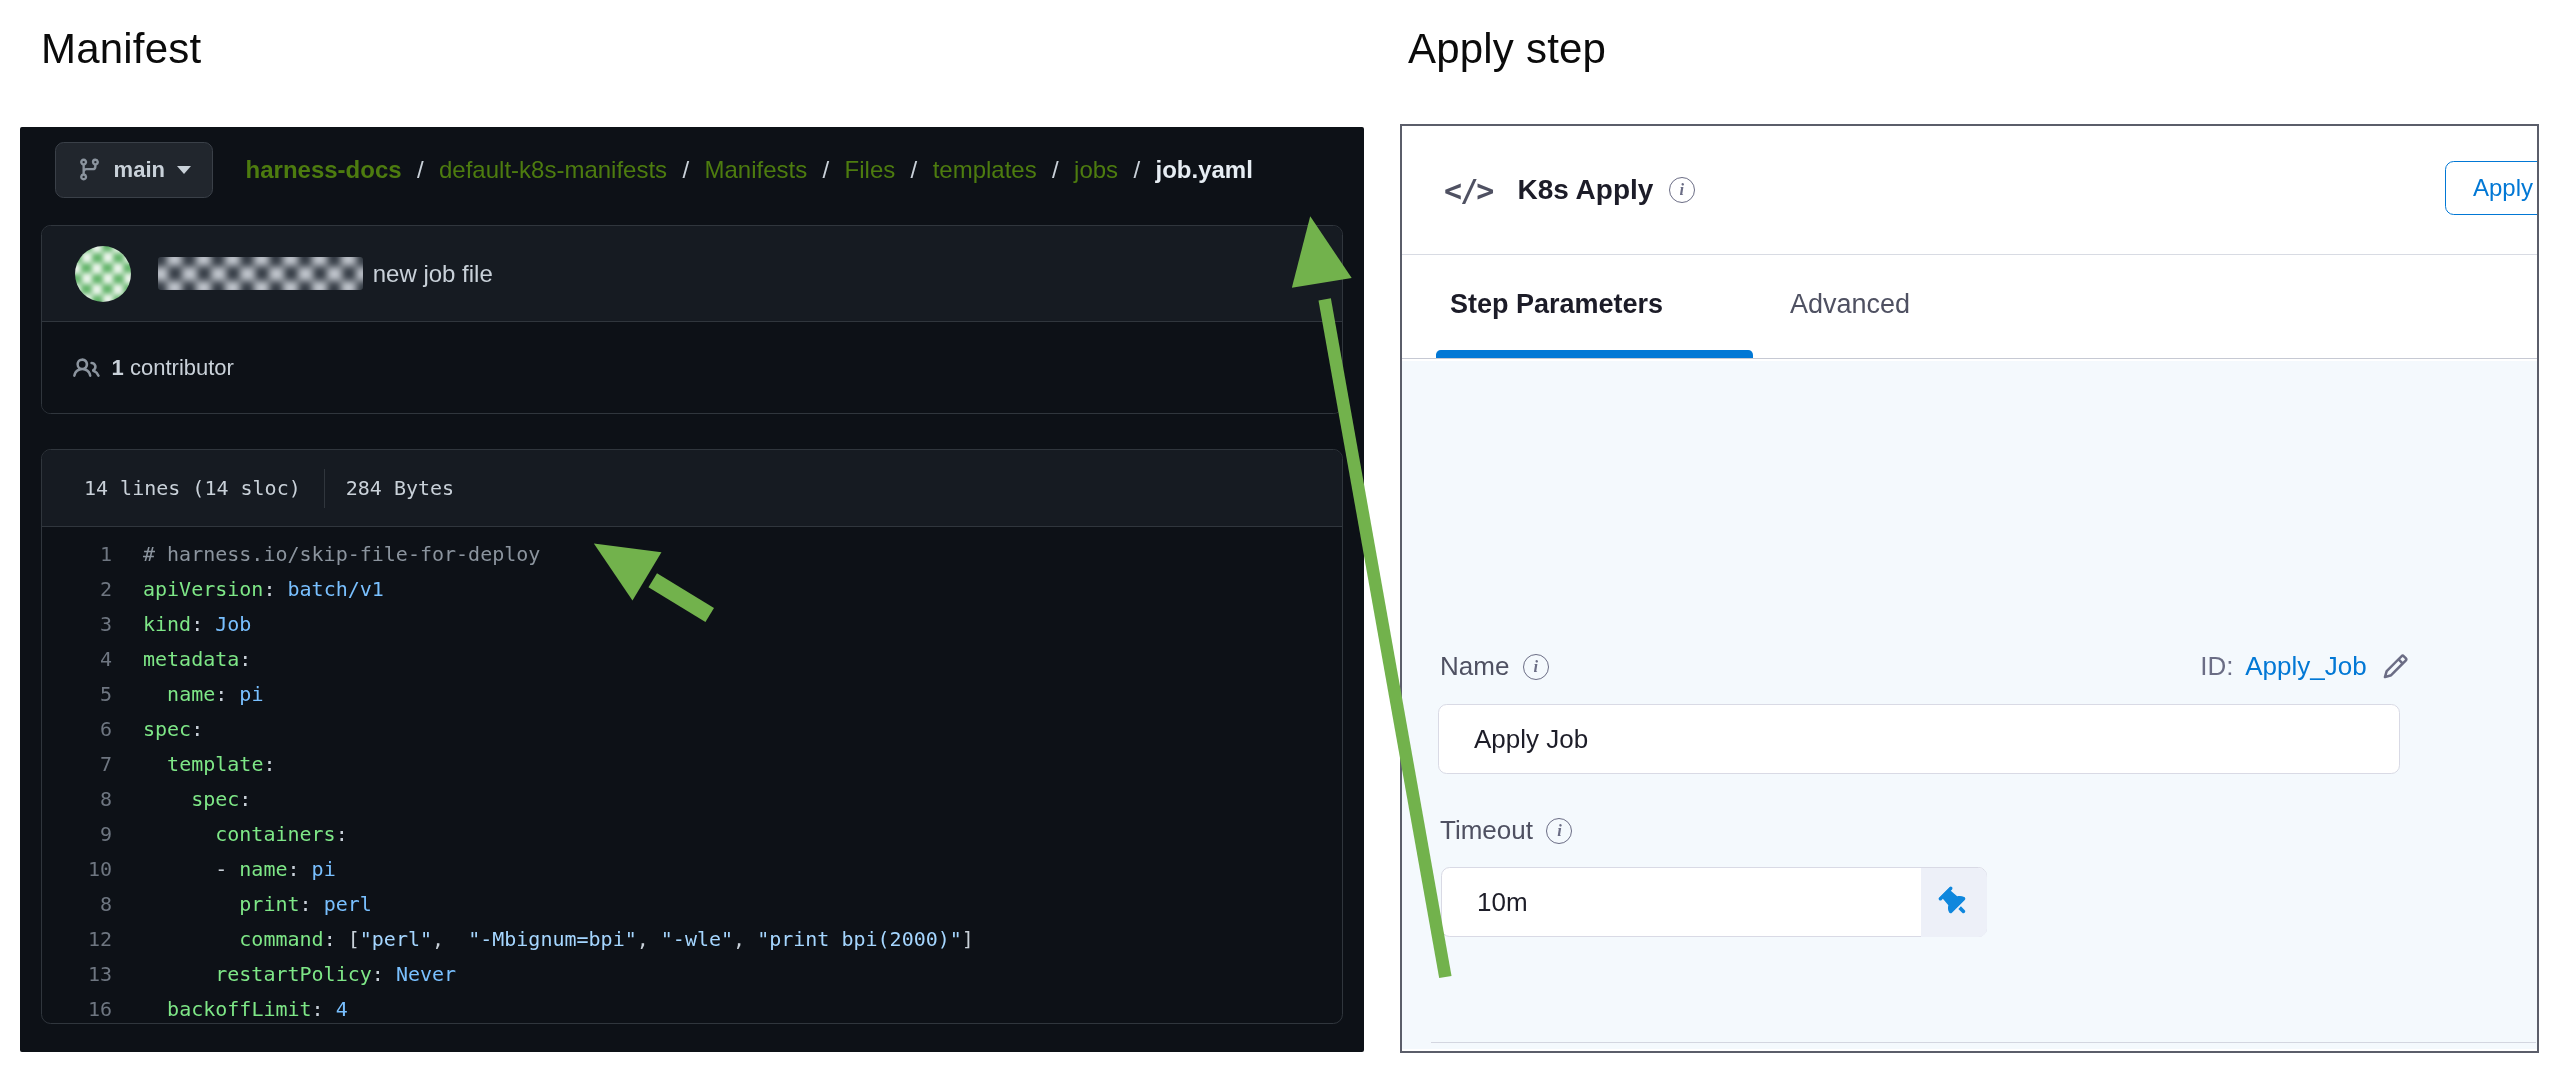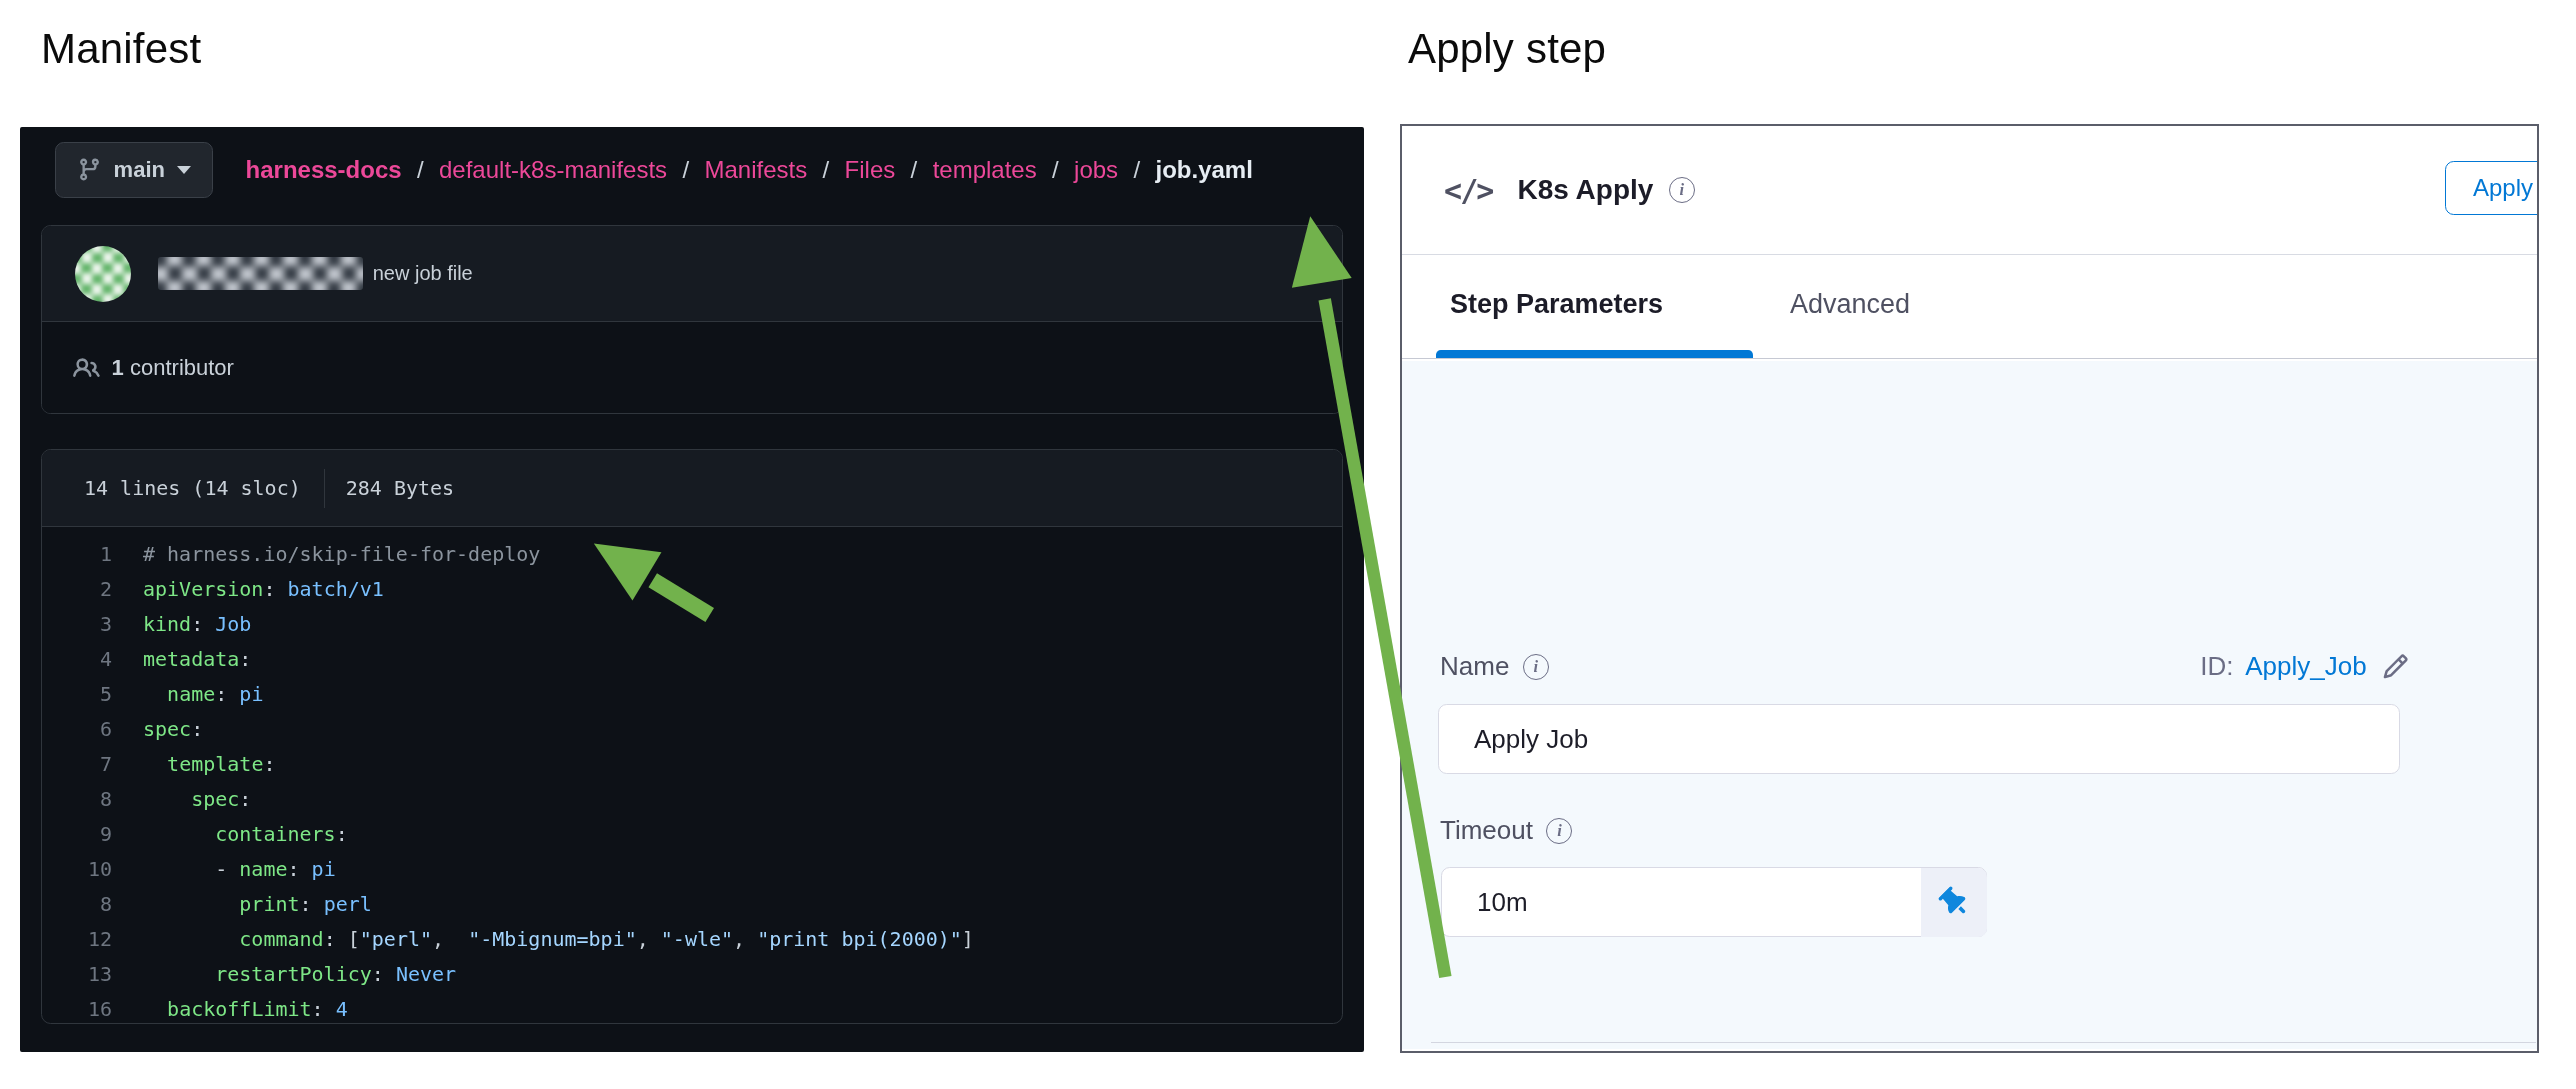--- a/index.html
+++ b/index.html
@@ -14,38 +14,38 @@
   
   .gh-panel { position:absolute; left:20px; top:127px; width:1344px; height:925px;
               background:#0d1117; color:#c9d1d9; border-radius:1.9px; }
   .gh-toolbar { position:absolute; left:35px; top:13.5px; right:19.3px; height:58px; display:flex; align-items:center; }
   .branch-btn { display:inline-flex; align-items:center; gap:11.6px; height:56px; padding:0 21px;
                 background:#21262d; border:1px solid #3a4048; border-radius:8.7px;
                 color:#c9d1d9; font-size:22px; font-weight:700; cursor:pointer; }
   .branch-btn svg { width:25px; height:25px; fill:#8b949e; }
   .caret-down { width:0; height:0; border-left:7.7px solid transparent; border-right:7.7px solid transparent; border-top:8.7px solid #c9d1d9; }
   .gh-breadcrumb { margin-left:33px; font-size:24px; color:#c9d1d9; white-space:nowrap; }
-  .gh-breadcrumb a { color:#ec4899; text-decoration:none; cursor:pointer; }
+  .gh-breadcrumb a { color:#4d7c0f; text-decoration:none; cursor:pointer; }
   .gh-breadcrumb .repo { font-weight:700; }
   .gh-breadcrumb .sep { color:#c9d1d9; padding:0 8.7px; }
   .gh-breadcrumb .file { color:#e6edf3; font-weight:700; }
 
   .commit-box { position:absolute; left:21px; top:98px; width:1302px; height:189px;
                 border:1px solid #30363d; border-radius:9.7px; overflow:hidden; }
   .commit-row { height:96px; background:#161b22; border-bottom:1px solid #30363d;
                 display:flex; align-items:center; padding:0 33px; }
   .avatar { width:56px; height:56px; border-radius:50%; overflow:hidden; position:relative; flex:0 0 auto; }
   .avatar .px { position:absolute; inset:-3.9px;
       background:repeating-conic-gradient(#63b56a 0% 25%, #eef6ee 25% 50%);
       background-size:21px 21px; filter:blur(2.4px); }
   .blur-name { width:205px; height:33px; margin-left:27px; border-radius:2.9px; overflow:hidden; position:relative; flex:0 0 auto; }
   .blur-name .px { position:absolute; inset:-4.8px;
       background:repeating-conic-gradient(#c3c8cf 0% 25%, #343b44 25% 50%);
       background-size:29px 29px; filter:blur(3.9px); }
-  .commit-msg { margin-left:9.7px; font-size:20px; color:#c9d1d9; }
+  .commit-msg { margin-left:9.7px; font-size:24px; color:#c9d1d9; }
   .contrib-row { height:92px; background:#0d1117; display:flex; align-items:center; padding:0 31px; }
   .contrib-row svg { width:27px; height:27px; fill:#8b949e; margin-right:11.6px; }
   .contrib-text { font-size:22px; color:#c9d1d9; }
   .contrib-text b { font-weight:700; }
 
   .code-box { position:absolute; left:21px; top:322px; width:1302px; height:575px;
               border:1px solid #30363d; border-radius:9.7px; overflow:hidden; background:#0d1117; }
   .code-head { height:77px; background:#161b22; border-bottom:1px solid #30363d;
                display:flex; align-items:center; font-family:"DejaVu Sans Mono", monospace;
                font-size:20px; color:#c9d1d9; }

